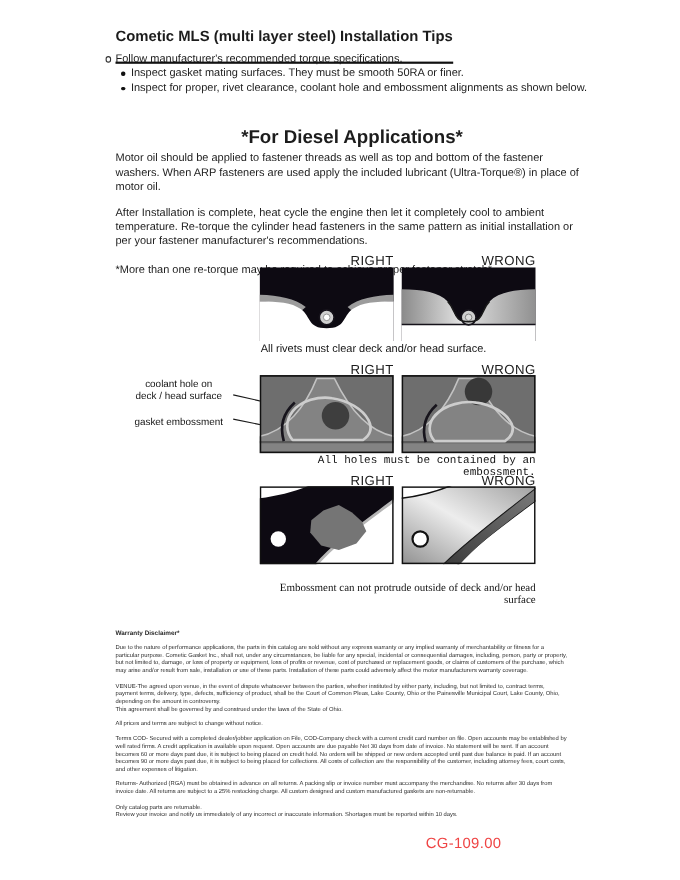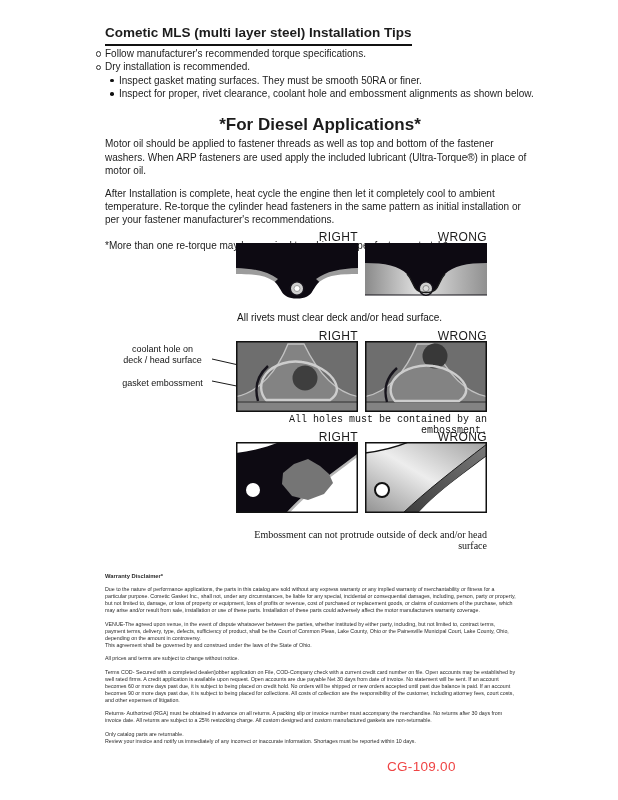--- a/index.html
+++ b/index.html
@@ -9,21 +9,21 @@
     font-family:"Liberation Sans", sans-serif;
     color:#1c1c1c;
     -webkit-font-smoothing:antialiased;
   }
   .abs { position:absolute; }
 
   
   .doc-title {
     left:105px; top:25px;
     font-size:13.5px; font-weight:bold;
-    border-bottom:2px solid #111; padding-bottom:4px;
+    border-bottom:2px solid #111; padding-bottom:16px;
   }
 
   
   .tips { left:96px; top:47px; width:450px; font-size:10px; line-height:13.4px; }
   .tip-row { display:flex; align-items:flex-start; }
   .tip-row.sub { margin-left:14px; }
   .marker { flex:0 0 9px; position:relative; height:13.4px; }
   .marker.circle::after {
     content:""; position:absolute; left:0; top:4.4px; width:3.4px; height:3.4px;
     border:1px solid #333; border-radius:50%;
@@ -57,24 +57,20 @@
 </style>
 </head>
 <body>
 
 <div class="abs doc-title">Cometic MLS (multi layer steel) Installation Tips</div>
 
 <div class="abs tips">
   <div class="tip-row">
     <span class="marker circle"></span>
     <span>Follow manufacturer's recommended torque specifications.</span>
-  </div>
-  <div class="tip-row">
-    <span class="marker circle"></span>
-    <span>Dry installation is recommended.</span>
   </div>
   <div class="tip-row sub">
     <span class="marker dot"></span>
     <span>Inspect gasket mating surfaces.  They must be smooth 50RA or finer.</span>
   </div>
   <div class="tip-row sub">
     <span class="marker dot"></span>
     <span>Inspect for proper, rivet clearance, coolant hole and embossment alignments as shown below.</span>
   </div>
 </div>

